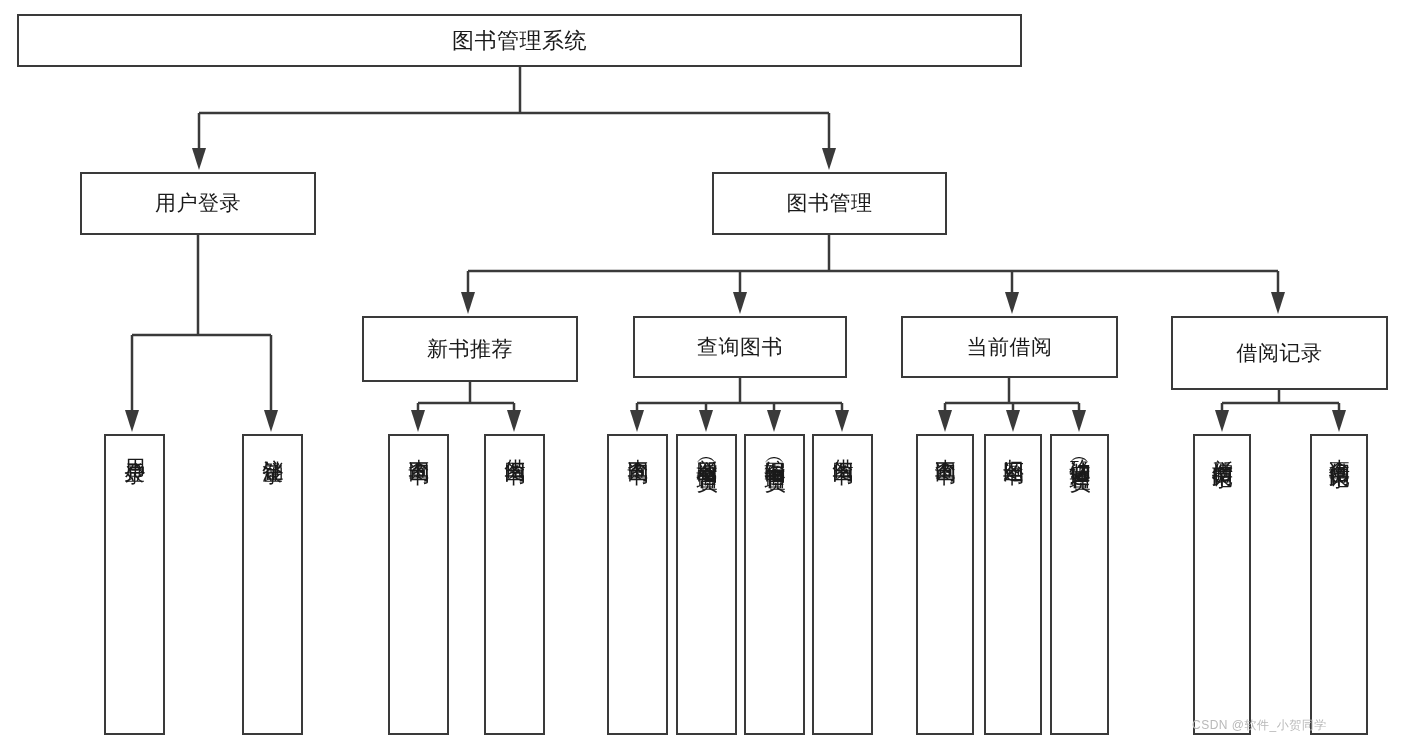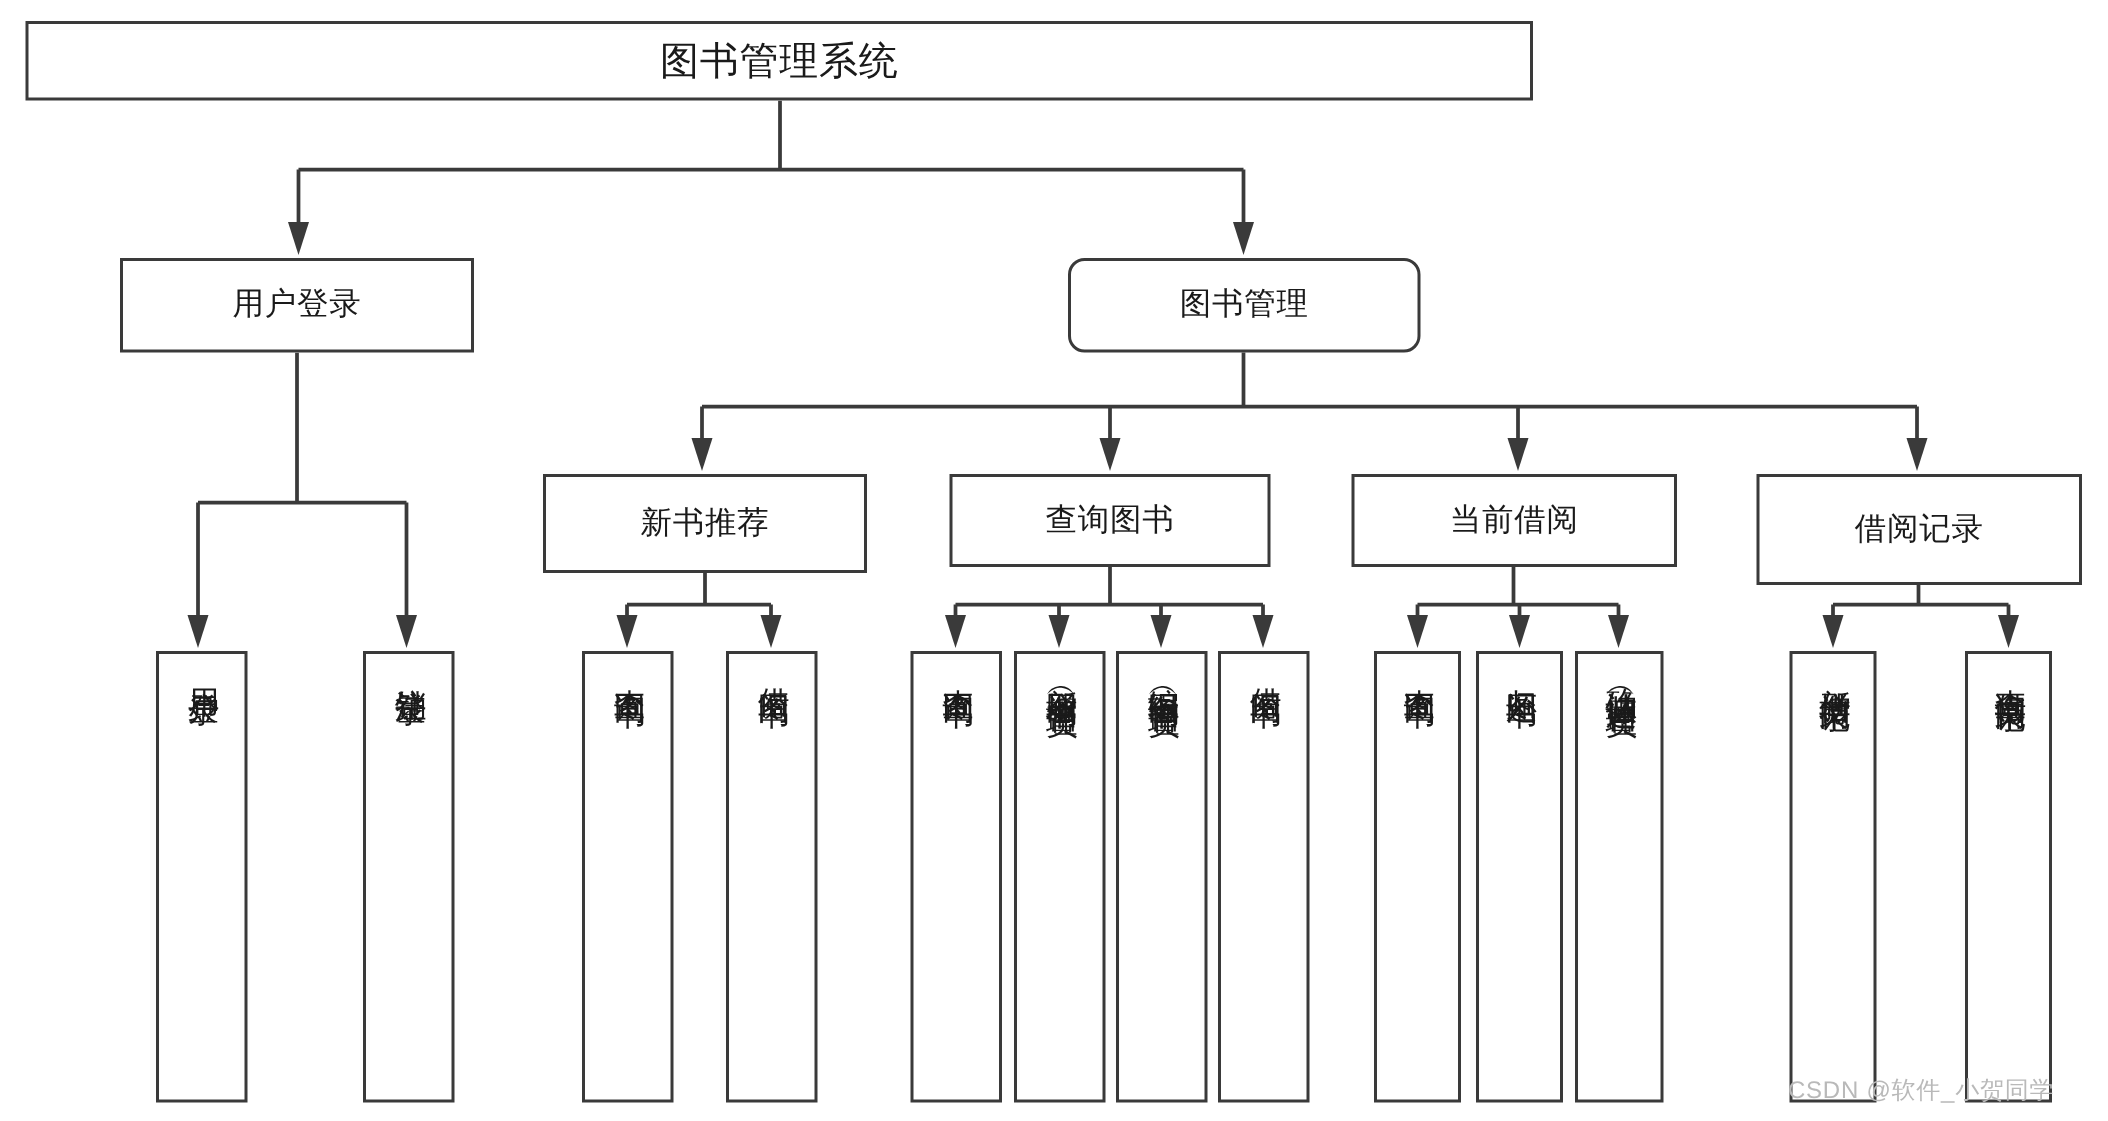--- a/index.html
+++ b/index.html
@@ -51,25 +51,25 @@
     padding-top: 6px;
   }
   .node.vertical .label {
     writing-mode: vertical-rl;
     text-orientation: upright;
     font-size: 21px;
     letter-spacing: 2px;
     white-space: nowrap;
   }
   .node.root .label {
-    font-size: 26px;
+    font-size: 22px;
   }
   .watermark {
     position: absolute;
-    font-size: 16px;
+    font-size: 12px;
     color: #b9b9b9;
     white-space: nowrap;
     letter-spacing: 0.5px;
   }
 </style>
 </head>
 <body>
 
 <div id="canvas">
   <svg id="wires" viewBox="0 0 1405 747">
@@ -132,21 +132,21 @@
       </div>
       <div class="node horizontal" style="left: 80px; top: 172px; width: 236px; height: 63px;">
         <span class="label">用户登录</span>
       </div>
       <div class="node vertical" style="left: 104px; top: 434px; width: 61px; height: 301px;">
         <span class="label">用户登录</span>
       </div>
       <div class="node vertical" style="left: 242px; top: 434px; width: 61px; height: 301px;">
         <span class="label">注销登录</span>
       </div>
-      <div class="node horizontal" style="left: 712px; top: 172px; width: 235px; height: 63px; border-radius: 11px;">
+      <div class="node horizontal" style="left: 712px; top: 172px; width: 235px; height: 63px;">
         <span class="label">图书管理</span>
       </div>
       <div class="node horizontal" style="left: 362px; top: 316px; width: 216px; height: 66px;">
         <span class="label">新书推荐</span>
       </div>
       <div class="node vertical" style="left: 388px; top: 434px; width: 61px; height: 301px;">
         <span class="label">查询图书</span>
       </div>
       <div class="node vertical" style="left: 484px; top: 434px; width: 61px; height: 301px;">
         <span class="label">借阅图书</span>

